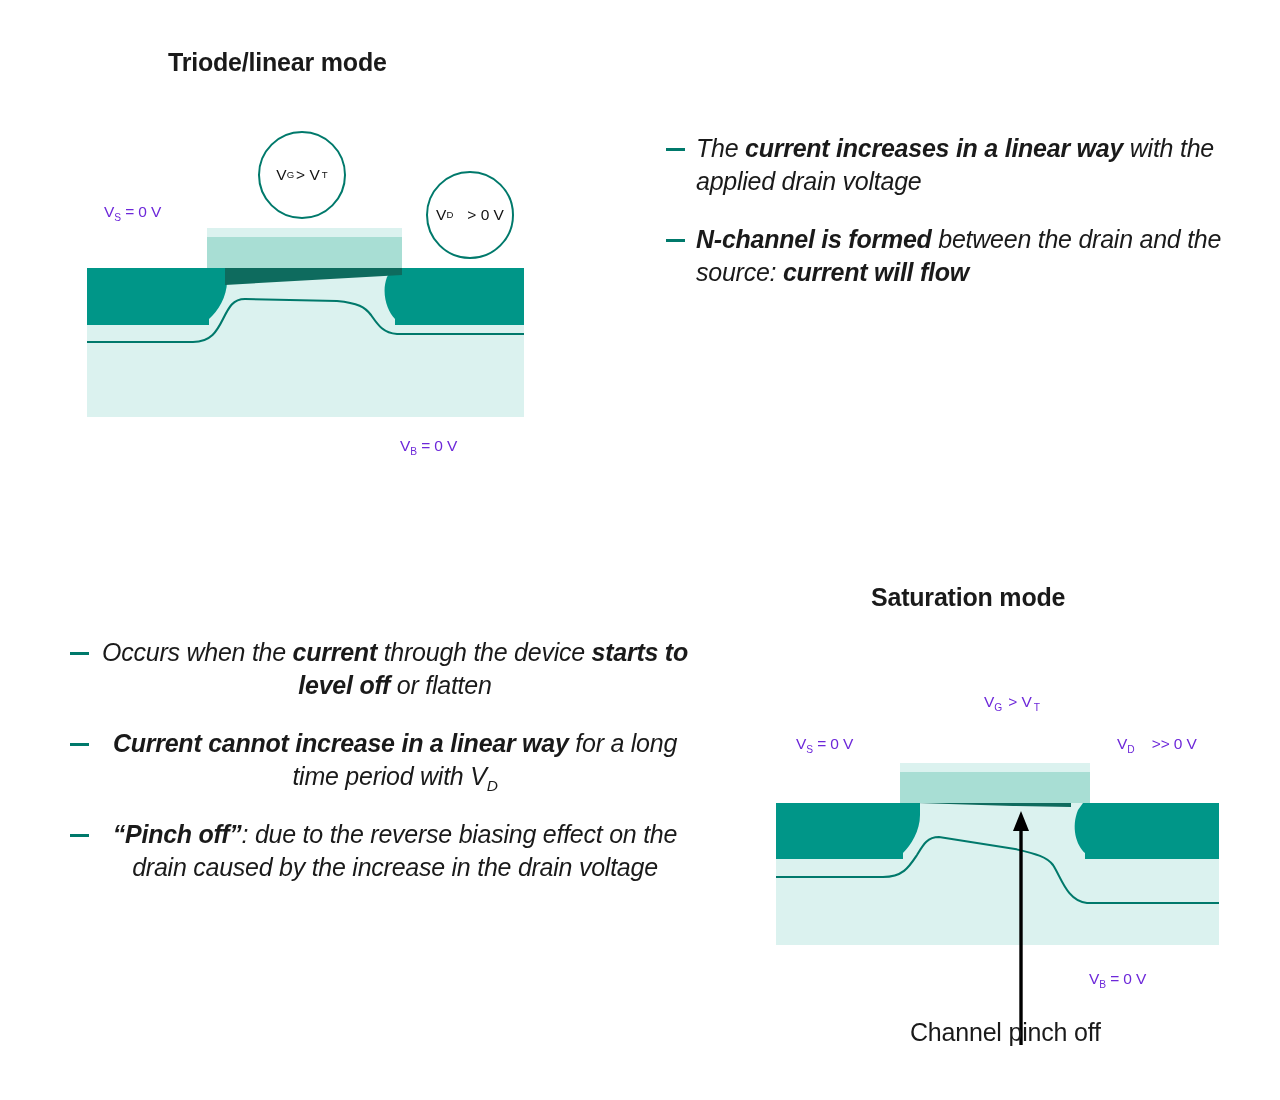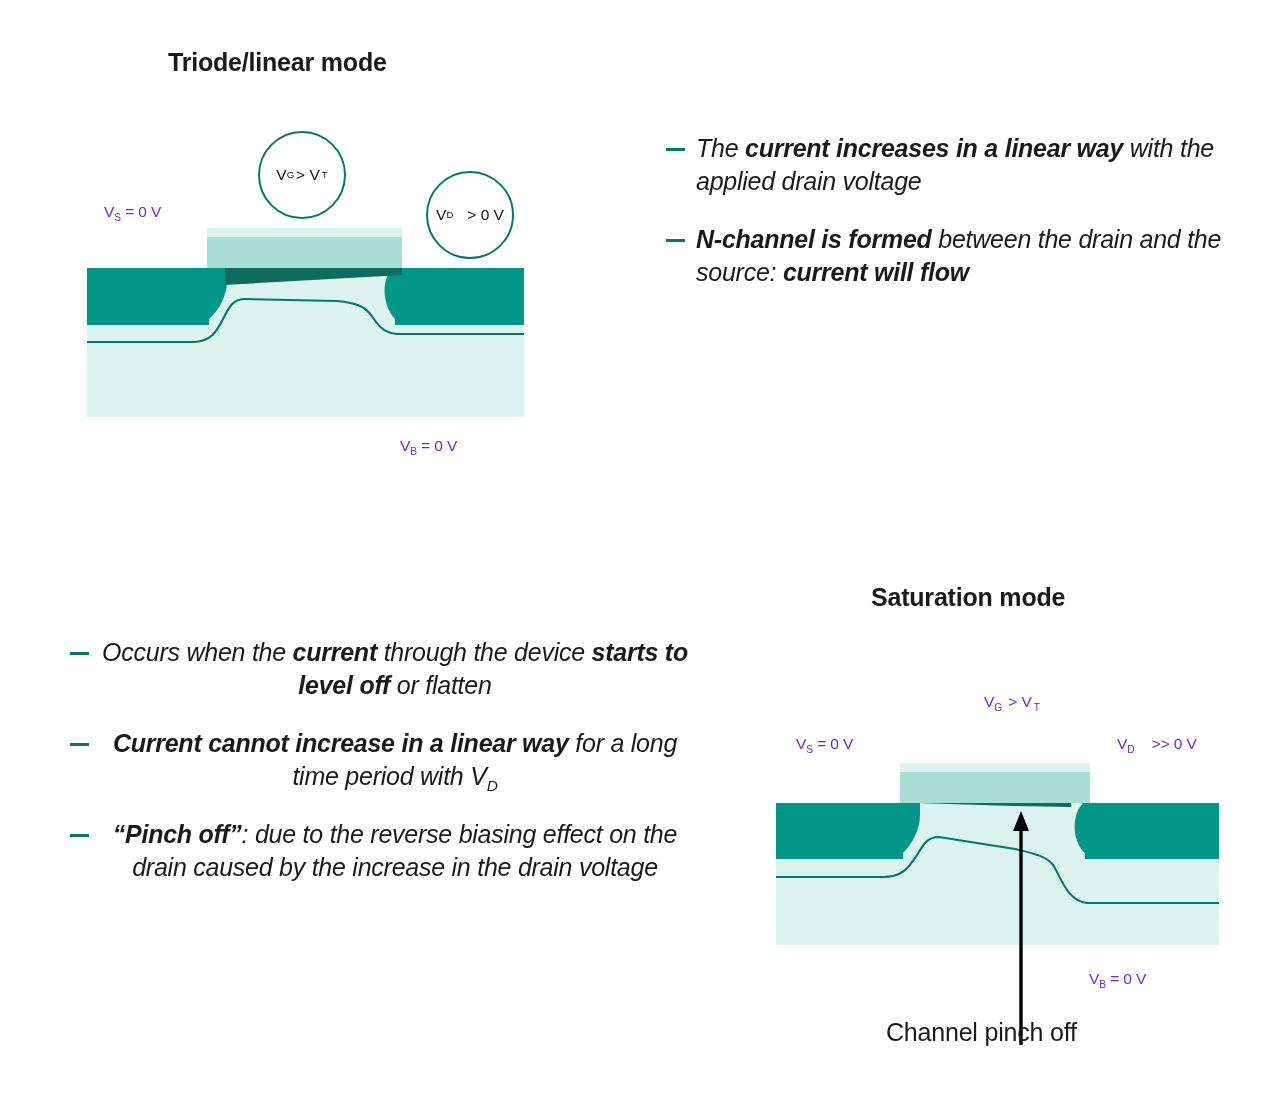--- a/index.html
+++ b/index.html
@@ -74,20 +74,21 @@
     box-sizing: border-box;
     white-space: nowrap;
   }
 
   .caption {
     position: absolute;
     font-size: 25px;
     color: #1a1a1a;
     white-space: nowrap;
     letter-spacing: -0.2px;
+    margin-left: 24px;
   }
 
   svg { display: block; }
 </style>
 </head>
 <body>
 
 <div class="panel">
 
   <div class="mode-title" style="left:168px; top:48px;">Triode/linear mode</div>

